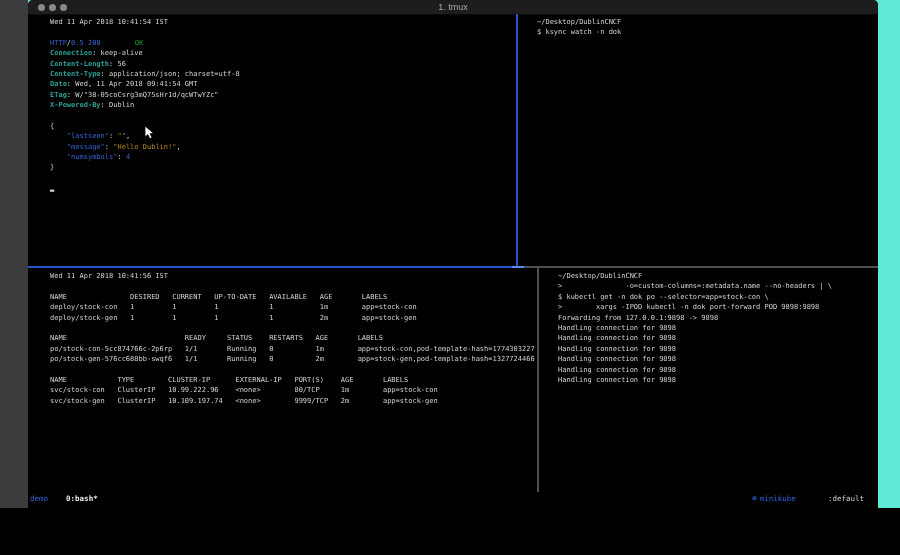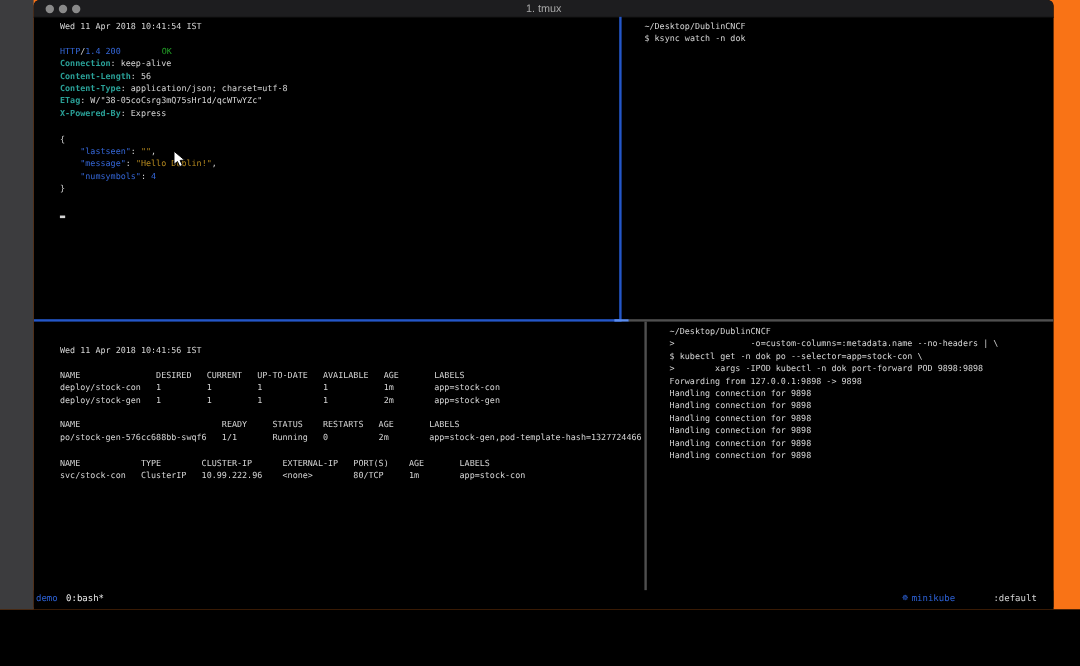--- a/index.html
+++ b/index.html
@@ -1,50 +1,50 @@
 <!DOCTYPE html>
 <html><head>
 <meta charset="utf-8">
 <style>
   html,body{margin:0;padding:0;background:#000;}
-  .screen{position:relative;width:900px;height:508px;background:#f97316;overflow:hidden;
+  .screen{position:relative;width:900px;height:508px;background:#5eead4;overflow:hidden;
           font-family:"DejaVu Sans Mono",monospace;}
   .desktop-strip{position:absolute;left:0;top:0;width:28px;height:511px;background:#3c3c3e;}
   .window{position:absolute;left:28px;top:0;width:850px;height:512px;background:#000;
           border-radius:5px;overflow:hidden;}
   .titlebar{position:absolute;left:0;top:0;right:0;height:14px;background:#1d1d1f;
             border-bottom:1px solid #0a0a0a;}
   .traffic{position:absolute;left:10px;top:3.5px;display:flex;gap:4px;}
   .traffic span{width:7px;height:7px;border-radius:50%;background:#8a8a8a;display:block;}
   .wtitle{position:absolute;left:0;right:0;top:0;height:14px;line-height:15px;text-align:center;
           font-family:"Liberation Sans",sans-serif;font-size:9px;color:#a8a8a8;}
   .term{position:absolute;left:0;top:14px;right:0;height:478px;font-size:7px;}
   .pane{position:absolute;padding:3px 4px 0 8px;overflow:hidden;}
   .pane-tl{left:0;top:0;width:488px;height:252px;}
   .pane-tr{left:490px;top:0;right:0;height:252px;padding-left:5px;}
-  .pane-bl{left:0;top:270px;width:509px;height:224px;}
+  .pane-bl{left:0;top:254px;width:509px;height:224px;}
   .pane-br{left:511px;top:254px;right:0;height:224px;padding-left:5px;}
   .vdiv-top{position:absolute;left:488px;top:0;width:2px;height:252px;background:#2456c8;}
   .hdiv-blue{position:absolute;left:0;top:252px;width:490px;height:2px;background:#2456c8;}
   .hdiv-junction{position:absolute;left:484px;top:252px;width:12px;height:2px;background:#5b8df0;}
   .hdiv-gray{position:absolute;left:496px;top:252px;right:0;height:2px;background:#4f4f4f;}
   .vdiv-bot{position:absolute;left:509px;top:254px;width:2px;height:224px;background:#4f4f4f;}
   .tline{height:10.4px;line-height:10.4px;white-space:pre;padding-left:14px;}
   .c-fg{color:#d4d4d4;}
   .c-blue{color:#3466d6;}
   .c-green{color:#23a127;margin-left:30px;}
   .c-teal{color:#2aa198;font-weight:bold;}
   .c-yellow{color:#b5891f;}
   .c-cursor{color:#d4d4d4;}
   .statusbar{position:absolute;left:0;top:492px;right:0;height:14px;background:#000;
              display:flex;justify-content:space-between;align-items:center;
              padding:0 14px 0 2px;font-size:7.5px;line-height:14px;}
   .sb-left,.sb-right{display:flex;align-items:center;white-space:pre;}
   .sb-session{color:#2d62d8;}
-  .sb-window{color:#ececec;font-weight:normal;margin-left:7px;}
+  .sb-window{color:#ececec;font-weight:bold;margin-left:18px;}
   .sb-kicon{color:#2d62d8;font-size:8px;margin-right:3px;}
   .sb-context{color:#2d62d8;text-align:center;}
   .sb-ns{color:#d4d4d4;margin-left:32px;}
   .mouse-cursor{position:absolute;left:144px;top:125px;z-index:50;}
 </style>
 </head>
 <body>
 
 <div class="screen">
   <div class="desktop-strip"></div>
@@ -56,26 +56,27 @@
         <span></span>
         <span></span>
       </div>
       <div class="wtitle">1. tmux</div>
     </div>
 
     <div class="term">
       <div class="pane pane-tl">
           <div class="tline"><span class="c-fg">Wed 11 Apr 2018 10:41:54 IST</span></div>
           <div class="tline">&nbsp;</div>
-          <div class="tline"><span class="c-blue">HTTP</span><span class="c-fg">/</span><span class="c-blue">1.4</span><span class="c-fg"> </span><span class="c-blue">200</span><span class="c-fg"> </span><span class="c-green">OK</span></div>
+          <div class="tline"><span class="c-blue">HTTP</span><span class="c-fg">/</span><span class="c-blue">0.5</span><span class="c-fg"> </span><span class="c-blue">200</span><span class="c-fg"> </span><span class="c-green">OK</span></div>
           <div class="tline"><span class="c-teal">Connection</span><span class="c-fg">: keep-alive</span></div>
           <div class="tline"><span class="c-teal">Content-Length</span><span class="c-fg">: 56</span></div>
           <div class="tline"><span class="c-teal">Content-Type</span><span class="c-fg">: application/json; charset=utf-8</span></div>
+          <div class="tline"><span class="c-teal">Date</span><span class="c-fg">: Wed, 11 Apr 2018 09:41:54 GMT</span></div>
           <div class="tline"><span class="c-teal">ETag</span><span class="c-fg">: W/"38-05coCsrg3mQ75sHr1d/qcWTwYZc"</span></div>
-          <div class="tline"><span class="c-teal">X-Powered-By</span><span class="c-fg">: Express</span></div>
+          <div class="tline"><span class="c-teal">X-Powered-By</span><span class="c-fg">: Dublin</span></div>
           <div class="tline">&nbsp;</div>
           <div class="tline"><span class="c-fg">{</span></div>
           <div class="tline"><span class="c-fg">    </span><span class="c-blue">"lastseen"</span><span class="c-fg">: </span><span class="c-yellow">""</span><span class="c-fg">,</span></div>
           <div class="tline"><span class="c-fg">    </span><span class="c-blue">"message"</span><span class="c-fg">: </span><span class="c-yellow">"Hello Dublin!"</span><span class="c-fg">,</span></div>
           <div class="tline"><span class="c-fg">    </span><span class="c-blue">"numsymbols"</span><span class="c-fg">: </span><span class="c-blue">4</span></div>
           <div class="tline"><span class="c-fg">}</span></div>
           <div class="tline">&nbsp;</div>
           <div class="tline"><span class="c-cursor">▂</span></div>
         </div>
       <div class="vdiv-top"></div>
@@ -89,24 +90,26 @@
       <div class="hdiv-gray"></div>
 
       <div class="pane pane-bl">
           <div class="tline"><span class="c-fg">Wed 11 Apr 2018 10:41:56 IST</span></div>
           <div class="tline">&nbsp;</div>
           <div class="tline"><span class="c-fg">NAME               DESIRED   CURRENT   UP-TO-DATE   AVAILABLE   AGE       LABELS</span></div>
           <div class="tline"><span class="c-fg">deploy/stock-con   1         1         1            1           1m        app=stock-con</span></div>
           <div class="tline"><span class="c-fg">deploy/stock-gen   1         1         1            1           2m        app=stock-gen</span></div>
           <div class="tline">&nbsp;</div>
           <div class="tline"><span class="c-fg">NAME                            READY     STATUS    RESTARTS   AGE       LABELS</span></div>
+          <div class="tline"><span class="c-fg">po/stock-con-5cc874766c-2p6rp   1/1       Running   0          1m        app=stock-con,pod-template-hash=1774303227</span></div>
           <div class="tline"><span class="c-fg">po/stock-gen-576cc688bb-swqf6   1/1       Running   0          2m        app=stock-gen,pod-template-hash=1327724466</span></div>
           <div class="tline">&nbsp;</div>
           <div class="tline"><span class="c-fg">NAME            TYPE        CLUSTER-IP      EXTERNAL-IP   PORT(S)    AGE       LABELS</span></div>
           <div class="tline"><span class="c-fg">svc/stock-con   ClusterIP   10.99.222.96    &lt;none&gt;        80/TCP     1m        app=stock-con</span></div>
+          <div class="tline"><span class="c-fg">svc/stock-gen   ClusterIP   10.109.197.74   &lt;none&gt;        9999/TCP   2m        app=stock-gen</span></div>
         </div>
       <div class="vdiv-bot"></div>
       <div class="pane pane-br">
           <div class="tline"><span class="c-fg">~/Desktop/DublinCNCF</span></div>
           <div class="tline"><span class="c-fg">&gt;               -o=custom-columns=:metadata.name --no-headers | \</span></div>
           <div class="tline"><span class="c-fg">$ kubectl get -n dok po --selector=app=stock-con \</span></div>
           <div class="tline"><span class="c-fg">&gt;        xargs -IPOD kubectl -n dok port-forward POD 9898:9898</span></div>
           <div class="tline"><span class="c-fg">Forwarding from 127.0.0.1:9898 -&gt; 9898</span></div>
           <div class="tline"><span class="c-fg">Handling connection for 9898</span></div>
           <div class="tline"><span class="c-fg">Handling connection for 9898</span></div>

